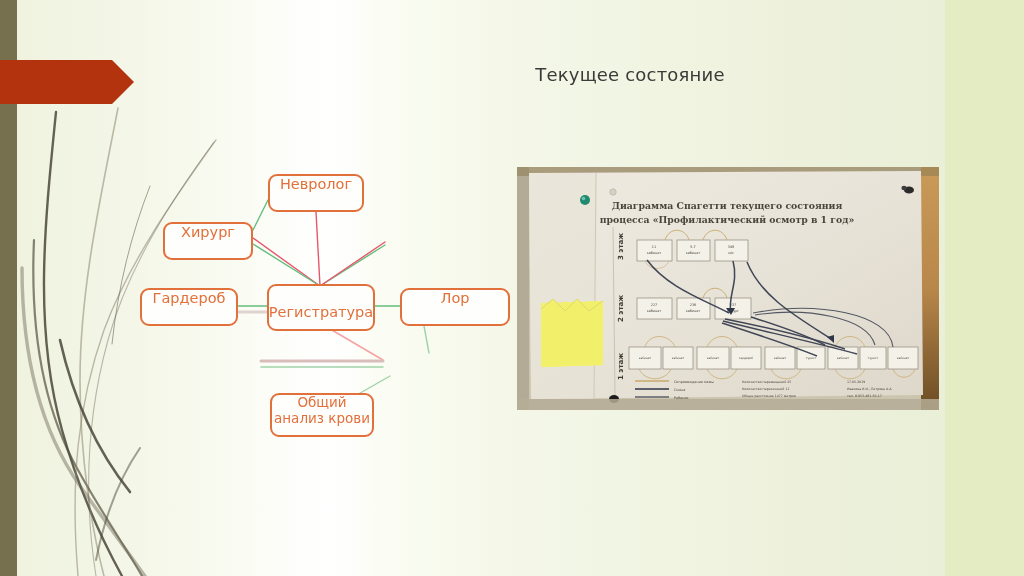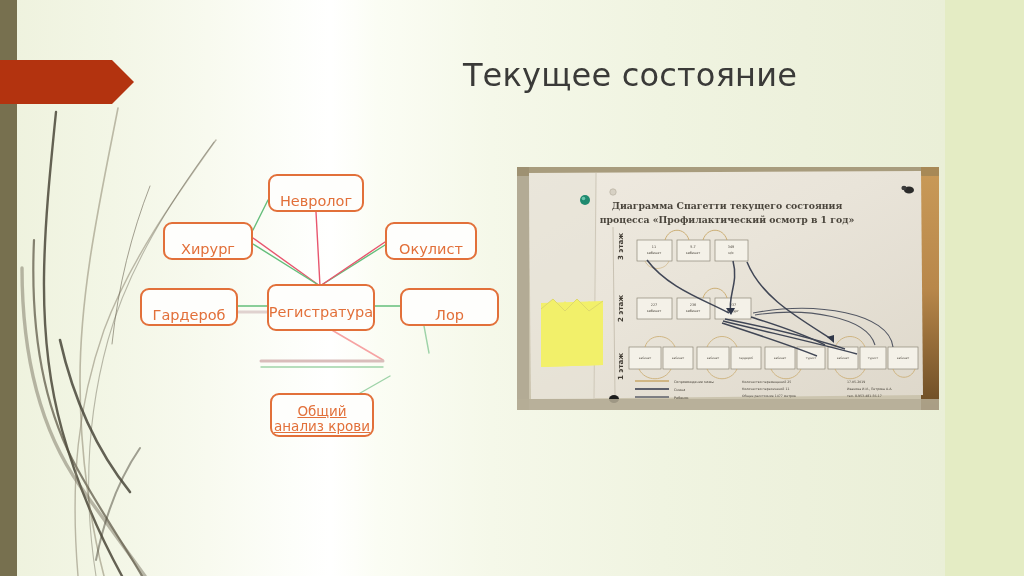--- a/index.html
+++ b/index.html
@@ -37,40 +37,40 @@
     background:#77704f;
   }
   
   .grass{position:absolute;left:0;top:0;width:300px;height:576px;}
   
   .arrow-banner{
     position:absolute;left:0;top:60px;width:134px;height:44px;
   }
   
   .slide-title{
-    position:absolute;left:330px;top:56px;width:600px;
+    position:absolute;left:330px;top:64px;width:600px;
     text-align:center;
-    font-size:32px;color:#3a3a38;
+    font-size:18px;color:#3a3a38;
     font-family:"DejaVu Sans", sans-serif;
     font-weight:400;letter-spacing:.2px;
     white-space:nowrap;
   }
   
   .mindmap{position:absolute;left:120px;top:160px;width:390px;height:290px;}
   .mm-svg{position:absolute;left:0;top:0;width:390px;height:290px;}
   .node{
     position:absolute;
     box-sizing:border-box;
     border:2px solid #E2703A;
     border-radius:9px;
     background:#fefefc;
     color:#E2703A;
     font-size:14.5px;
     font-family:"DejaVu Sans", sans-serif;
-    display:flex;align-items:flex-end;justify-content:center;
+    display:flex;align-items:flex-start;justify-content:center;
     text-align:center;
     line-height:1.15;
     box-shadow:0 0 0 0 rgba(0,0,0,0);
   }
   .node.tall{align-items:flex-start;padding-top:18px;}
   
   .photo{
     position:absolute;left:517px;top:167px;width:422px;height:243px;
     overflow:hidden;background:#15803d;
   }
@@ -136,39 +136,36 @@
     </svg>
 
     <div class="node" style="left:148px;top:14px;width:96px;height:38px;">
       <span>Невролог</span>
     </div>
 
     <div class="node" style="left:43px;top:62px;width:90px;height:38px;">
       <span>Хирург</span>
     </div>
 
-    <div class="node" style="left:265px;top:62px;width:92px;height:38px;">
-      <span>Окулист</span>
-    </div>
 
     <div class="node" style="left:20px;top:128px;width:98px;height:38px;">
       <span>Гардероб</span>
     </div>
 
     <div class="node tall" style="left:147px;top:124px;width:108px;height:47px;">
       <span>Регистратура</span>
     </div>
 
-    <div class="node" style="left:280px;top:128px;width:99px;height:38px;">
+    <div class="node" style="left:280px;top:128px;width:110px;height:38px;">
       <span>Лор</span>
     </div>
 
 
 
-    <div class="node" style="left:150px;top:233px;width:104px;height:44px;font-size:13.5px;text-decoration:underline;">
+    <div class="node" style="left:150px;top:233px;width:104px;height:44px;font-size:13.5px;">
       <span>Общий анализ крови</span>
     </div>
   </div>
 
   <div class="photo">
     <svg width="422" height="243" viewBox="0 0 422 243" xmlns="http://www.w3.org/2000/svg">
       <defs>
         <linearGradient id="paperGrad" x1="0" y1="0" x2="1" y2="1">
           <stop offset="0%" stop-color="#efeae0"></stop>
           <stop offset="45%" stop-color="#e9e4d9"></stop>

